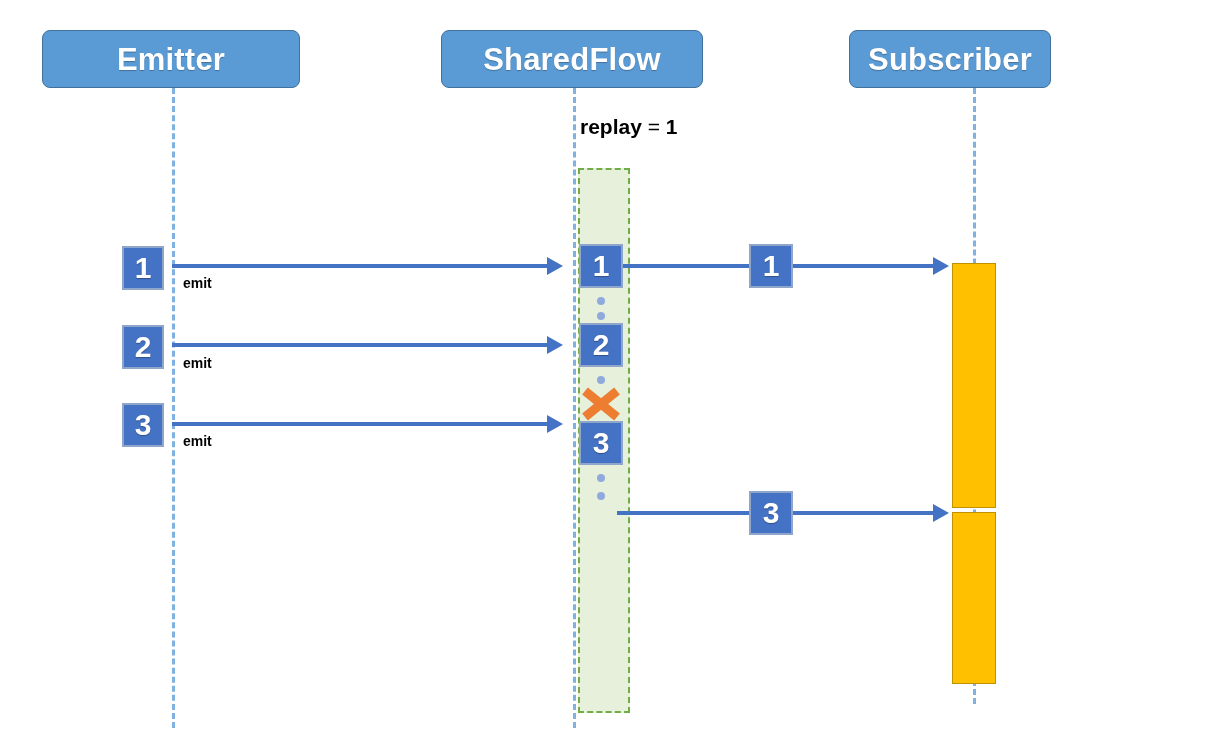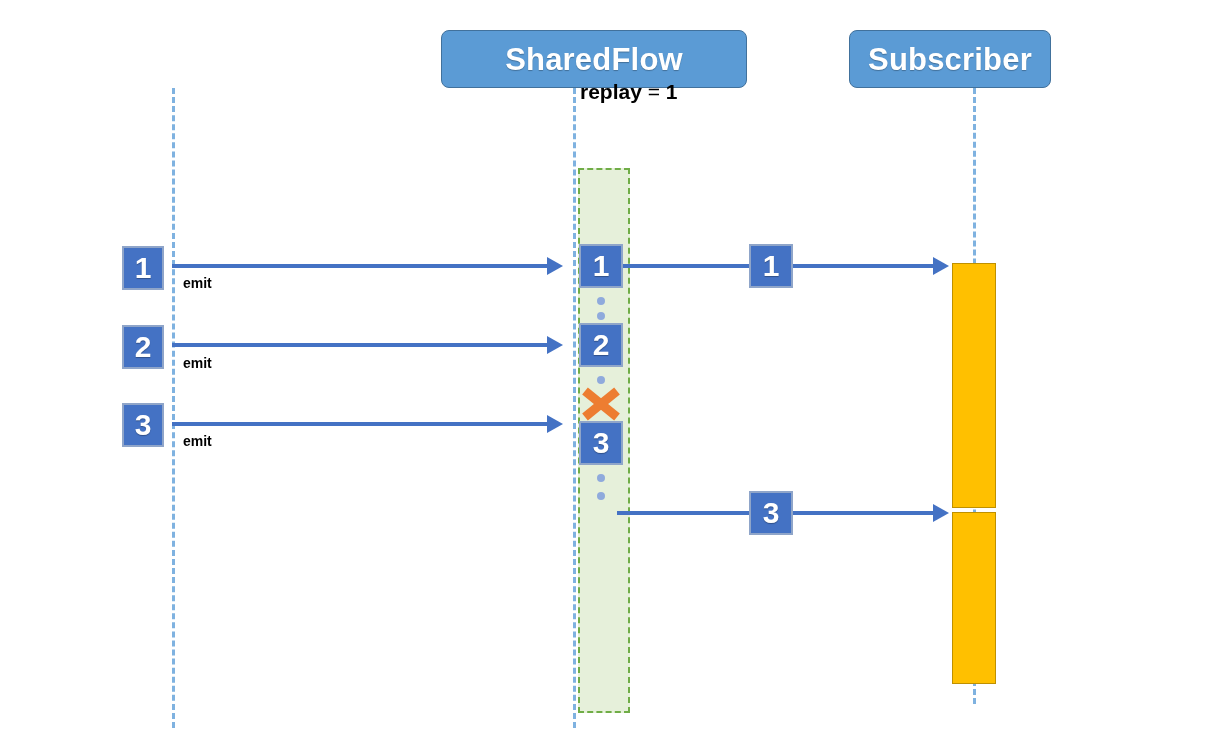--- a/index.html
+++ b/index.html
@@ -142,30 +142,33 @@
 </style>
 </head>
 <body>
 
 <div id="canvas">
 
   <div class="lifeline" style="left:172px; top:88px; height:640px;"></div>
   <div class="lifeline" style="left:573px; top:88px; height:640px;"></div>
   <div class="lifeline" style="left:973px; top:88px; height:616px;"></div>
 
-
-  <div class="participant" style="left:441px; top:30px; width:306px; height:58px;">
+  <div class="participant" style="left:42px; top:30px; width:258px; height:58px;">
+    <span class="plabel">Emitter</span>
+  </div>
+
+  <div class="participant" style="left:441px; top:30px; width:262px; height:58px;">
     <span class="plabel">SharedFlow</span>
   </div>
 
   <div class="participant" style="left:849px; top:30px; width:202px; height:58px;">
     <span class="plabel">Subscriber</span>
   </div>
 
-  <div class="label config" style="left:580px; top:80px;">
+  <div class="label config" style="left:580px; top:115px;">
     <span>replay</span><span class="eq"> = </span><span>1</span>
   </div>
 
   <div class="buffer-box" style="left:578px; top:168px; width:52px; height:545px;"></div>
 
   <div class="badge" style="left:122px; top:246px; width:42px; height:44px;">
     <span class="bnum">1</span>
   </div>
   <div class="label latin" style="left:183px; top:236px;"><span>emit</span></div>
   <div class="msg-line" style="left:172px; top:264px; width:375px;"></div>

